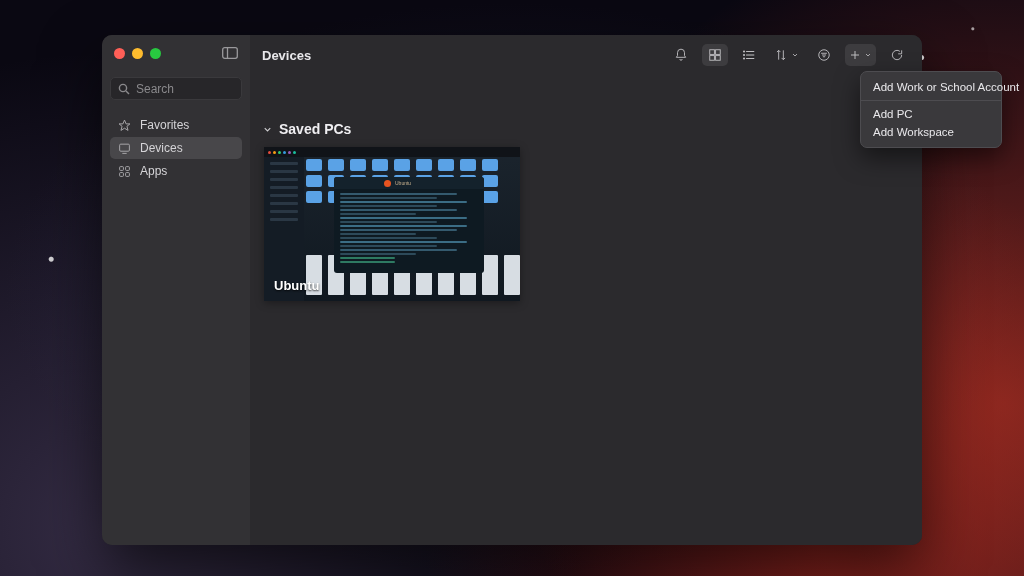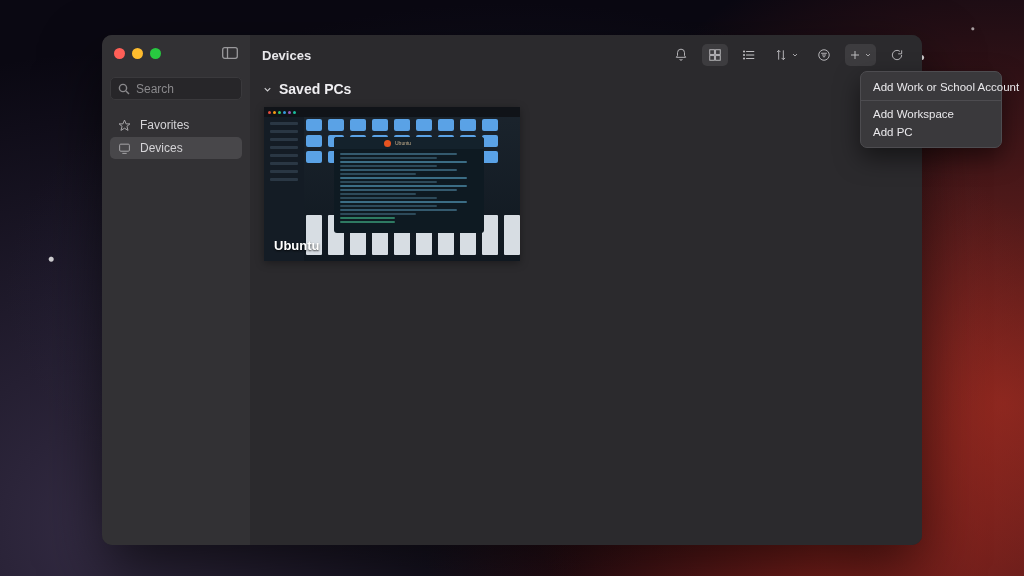--- a/index.html
+++ b/index.html
@@ -64,21 +64,21 @@
   }
   .page-title{ color:#e9e8eb; font-size:13px; font-weight:600; }
   .toolbar .spacer{ flex:1; }
   .tbtn{
     width:26px; height:22px; border-radius:5px;
     display:flex; align-items:center; justify-content:center;
     color:#bdbcbf; cursor:default;
   }
   .tbtn.active{ background:#3d3c3f; }
   .tbtn.group{ width:auto; padding:0 4px; gap:3px;}
-  .content{ flex:1; padding:4px 14px 10px 14px; overflow:auto;}
+  .content{ flex:1; padding:4px 14px 10px 14px; overflow:auto;margin-top:40px;}
   .section-header{ display:flex; align-items:center; gap:6px; color:#f0eff2; font-size:14px; font-weight:700; margin:2px 0 10px -2px;}
   .chev{ color:#cfced1; display:flex;}
   .cards{ display:flex; gap:16px; flex-wrap:wrap;}
   .card{
     width:256px; height:154px; border-radius:0; overflow:hidden;
     position:relative; background:#15803d; box-shadow:0 2px 8px rgba(0,0,0,0.35);
     cursor:default;
   }
   .card .label{
     position:absolute; left:10px; bottom:8px; color:#fff; font-size:13px; font-weight:600;
@@ -161,20 +161,31 @@
       </div>
       <div class="nav-item selected">
         <span class="icon">
           <svg width="13" height="13" viewBox="0 0 24 24" fill="none" stroke="currentColor" stroke-width="1.8">
               <rect x="3" y="4" width="18" height="13" rx="2"></rect>
               <line x1="8" y1="21" x2="16" y2="21"></line>
             </svg>
         </span>
         <span>Devices</span>
       </div>
+      <div class="nav-item">
+        <span class="icon">
+          <svg width="13" height="13" viewBox="0 0 24 24" fill="none" stroke="currentColor" stroke-width="1.8">
+              <rect x="3" y="3" width="7" height="7" rx="1.5"></rect>
+              <rect x="14" y="3" width="7" height="7" rx="1.5"></rect>
+              <rect x="3" y="14" width="7" height="7" rx="1.5"></rect>
+              <rect x="14" y="14" width="7" height="7" rx="1.5"></rect>
+            </svg>
+        </span>
+        <span>Apps</span>
+      </div>
     </div>
   </div>
 
   <div class="main">
     <div class="toolbar">
       <span class="page-title">Devices</span>
       <div class="spacer"></div>
       <div class="tbtn">
         <span>
           <svg width="14" height="14" viewBox="0 0 24 24" fill="none" stroke="currentColor" stroke-width="1.6">
@@ -353,17 +364,17 @@
             </div>
           </div>
           <div class="label">Ubuntu</div>
         </div>
       </div>
     </div>
 
     <div class="menu">
       <div class="menu-item">Add Work or School Account</div>
       <hr>
+      <div class="menu-item">Add PC</div>
       <div class="menu-item">Add Workspace</div>
-      <div class="menu-item">Add PC</div>
     </div>
   </div>
 </div>
 
 </body></html>

